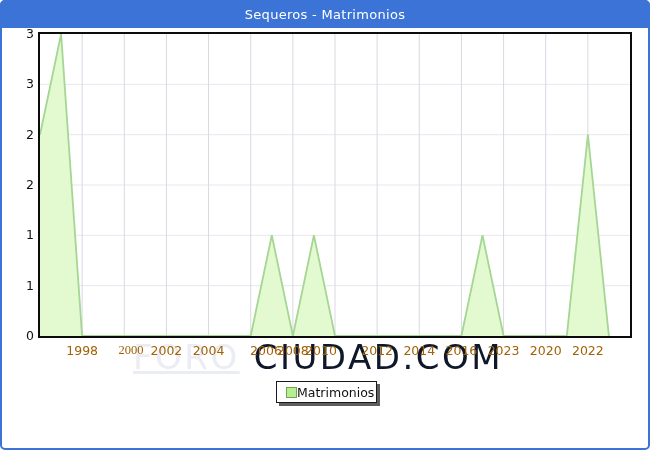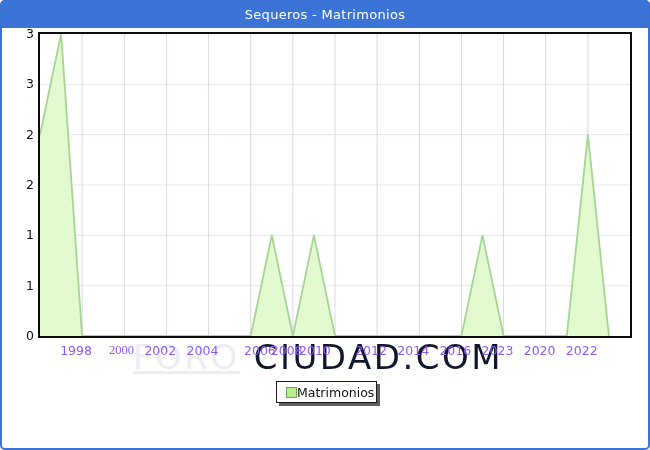--- a/index.html
+++ b/index.html
@@ -36,21 +36,21 @@
     background:#fff;
     z-index:1;
   }
   .plot svg{position:absolute;left:0;top:0;width:590px;height:302px;display:block;}
   .ytick{
     position:absolute;left:8px;width:26px;height:15px;
     text-align:right;font-size:12.5px;color:#111;z-index:3;
   }
   .xtick{
     position:absolute;width:44px;height:15px;top:343px;
-    font-size:12.5px;color:#8b5cf6;z-index:4;
+    text-align:center;font-size:12.5px;color:#a16207;z-index:4;
   }
   .watermark{
     position:absolute;left:133px;top:337px;height:42px;
     font-size:34px;letter-spacing:2.5px;white-space:nowrap;
     z-index:2;user-select:none;
   }
   .watermark .wm2{margin-left:14px;}
   .legend{
     position:absolute;left:276px;top:381px;
     width:101px;height:22px;

